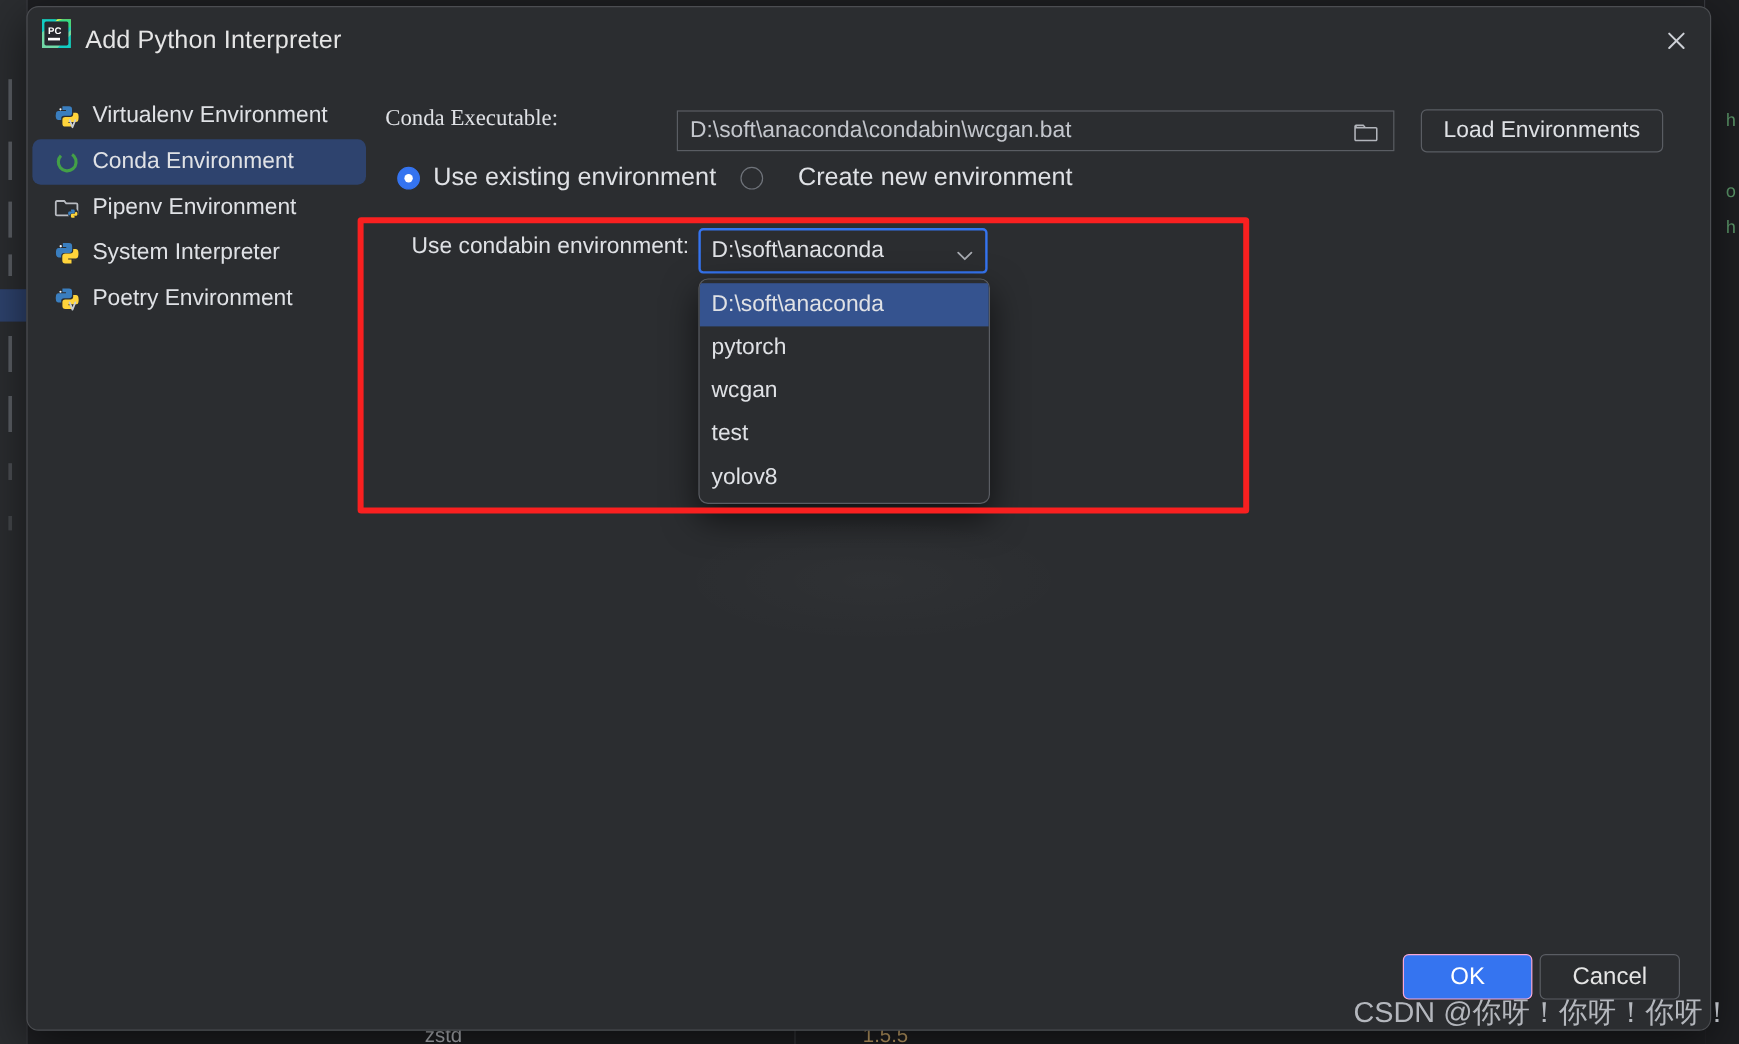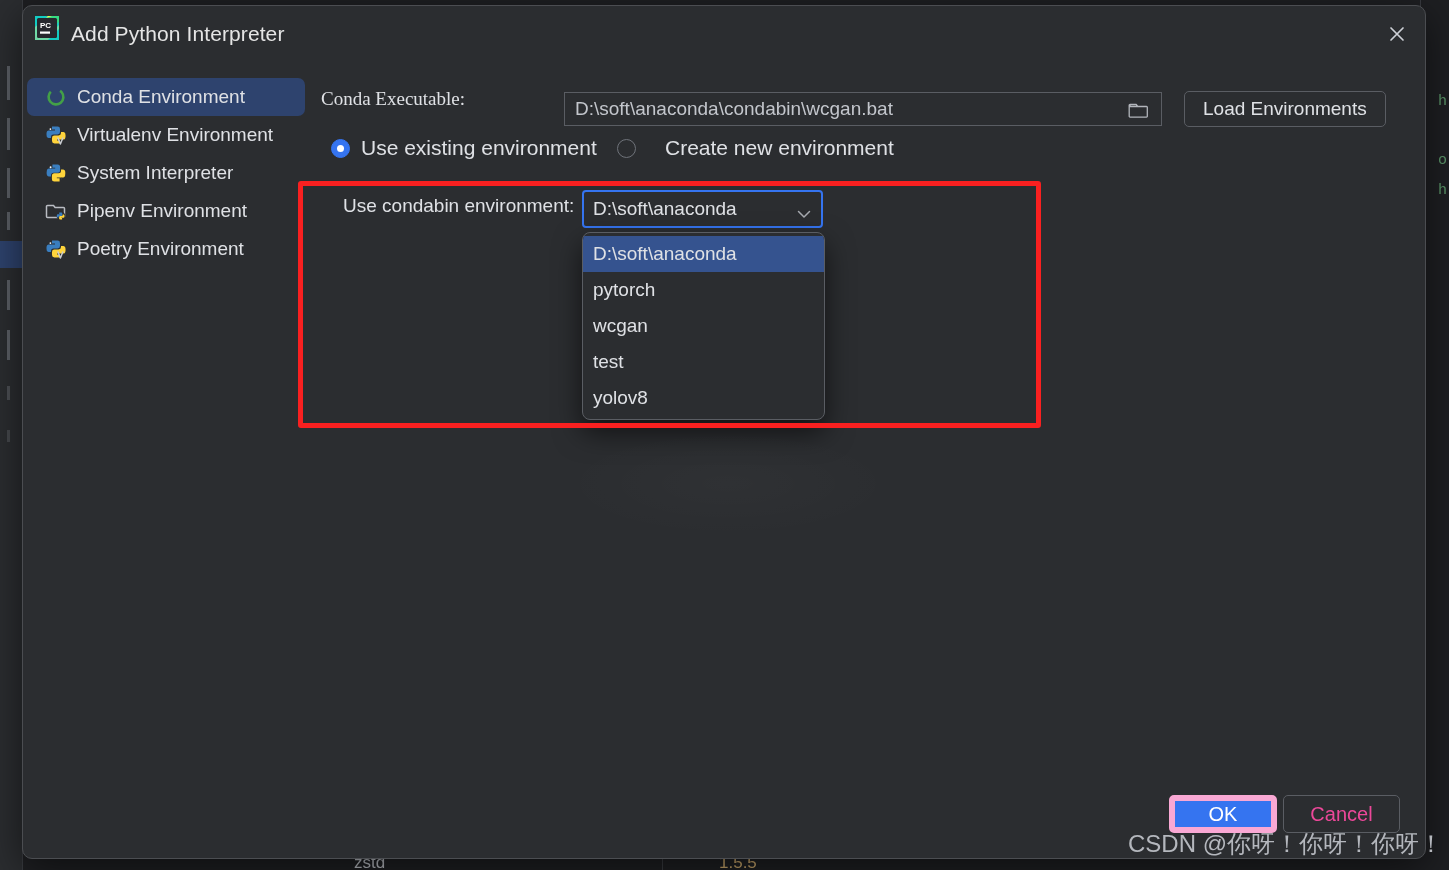--- a/index.html
+++ b/index.html
@@ -363,29 +363,29 @@
     align-items: center;
     justify-content: center;
     font-size: 20px;
     font-family: "Liberation Sans", sans-serif;
     box-sizing: border-box;
   }
   .btn-ok {
     right: 138px; top: 0;
     width: 108px;
     background: #3574f0;
-    border: 6px solid #f9a8d4;
+    border: 1px solid #f9a8d4;
     color: #ffffff;
   }
   .btn-cancel {
     right: 15px; top: 0;
     width: 117px;
     background: #2b2d30;
     border: 1px solid #5a5d63;
-    color: #ec4899;
+    color: #e5e5e5;
   }
   .footer-inner {
     position: absolute;
     right: 10px;
     bottom: 25px;
     width: 300px;
     height: 38px;
   }
 
   
@@ -448,63 +448,63 @@
       <div class="title-text">Add Python Interpreter</div>
       <div class="close-btn">
         <svg width="20" height="20" viewBox="0 0 20 20">
           <path d="M4 4 L16 16 M16 4 L4 16" stroke="#cdd0d6" stroke-width="1.7" fill="none" stroke-linecap="round"></path>
         </svg>
       </div>
     </div>
 
     <div class="sidebar">
 
-      <div class="side-item selected">
-        <span class="side-icon">
-          <svg width="22" height="22" viewBox="0 0 22 22">
-            <circle cx="11" cy="11" r="7.4" fill="none" stroke="#43a047" stroke-width="2.6" stroke-dasharray="34 10" transform="rotate(-40 11 11)"></circle>
-          </svg>
-        </span>
-        <span class="side-label">Conda Environment</span>
-      </div>
-
       <div class="side-item">
         <span class="side-icon">
           <svg width="22" height="22" viewBox="0 0 22 22">
             <path d="M7 2.5 h5.6 a2.4 2.4 0 0 1 2.4 2.4 v3.2 a2.4 2.4 0 0 1 -2.4 2.4 H8.4 a2.4 2.4 0 0 0 -2.4 2.4 v1.2 H3.6 a2 2 0 0 1 -1.9 -1.5 a10 10 0 0 1 0 -4.6 A2 2 0 0 1 3.6 6.4 H10 v-0.8 H7 Z" fill="#3a7ebf"></path>
             <path d="M15 19.5 H9.4 a2.4 2.4 0 0 1 -2.4 -2.4 v-3.2 a2.4 2.4 0 0 1 2.4 -2.4 h4.2 a2.4 2.4 0 0 0 2.4 -2.4 V7.9 h2.4 a2 2 0 0 1 1.9 1.5 a10 10 0 0 1 0 4.6 a2 2 0 0 1 -1.9 1.6 H12 v0.8 h3 Z" fill="#ffd43b"></path>
             <circle cx="5.4" cy="5.1" r="0.9" fill="#ffffff"></circle>
             <path d="M13 14 l2.4 6 l2.4 -6" stroke="#c9ccd1" stroke-width="1.5" fill="none" stroke-linecap="round" stroke-linejoin="round"></path>
           </svg>
         </span>
         <span class="side-label">Virtualenv Environment</span>
       </div>
 
+      <div class="side-item selected">
+        <span class="side-icon">
+          <svg width="22" height="22" viewBox="0 0 22 22">
+            <circle cx="11" cy="11" r="7.4" fill="none" stroke="#43a047" stroke-width="2.6" stroke-dasharray="34 10" transform="rotate(-40 11 11)"></circle>
+          </svg>
+        </span>
+        <span class="side-label">Conda Environment</span>
+      </div>
+
+      <div class="side-item">
+        <span class="side-icon">
+          <svg width="22" height="22" viewBox="0 0 22 22">
+            <path d="M2.5 5.5 h6 l1.6 2 h8.4 a1 1 0 0 1 1 1 v8 a1 1 0 0 1 -1 1 H2.5 a1 1 0 0 1 -1 -1 V6.5 a1 1 0 0 1 1 -1 Z" fill="none" stroke="#b9bcc2" stroke-width="1.5"></path>
+            <circle cx="16" cy="16" r="4.4" fill="#2b2d30"></circle>
+            <path d="M14.2 12.6 h2.1 a1 1 0 0 1 1 1 v1.3 a1 1 0 0 1 -1 1 h-1.7 a1 1 0 0 0 -1 1 v0.5 h-0.9 a0.8 0.8 0 0 1 -0.8 -0.6 a4 4 0 0 1 0 -1.9 a0.8 0.8 0 0 1 0.8 -0.6 h2.6 v-0.3 h-1.1 Z" fill="#3a7ebf"></path>
+            <path d="M17.1 19.4 h-2 a1 1 0 0 1 -1 -1 v-1.3 a1 1 0 0 1 1 -1 h1.6 a1 1 0 0 0 1 -1 v-0.5 h0.9 a0.8 0.8 0 0 1 0.8 0.6 a4 4 0 0 1 0 1.9 a0.8 0.8 0 0 1 -0.8 0.6 h-2.5 v0.3 h1 Z" fill="#ffd43b"></path>
+          </svg>
+        </span>
+        <span class="side-label">Pipenv Environment</span>
+      </div>
+
       <div class="side-item">
         <span class="side-icon">
           <svg width="22" height="22" viewBox="0 0 22 22">
             <path d="M7.4 2.5 h5.2 a2.5 2.5 0 0 1 2.5 2.5 v3.3 a2.5 2.5 0 0 1 -2.5 2.5 H8.5 A2.5 2.5 0 0 0 6 13.3 v1.2 H3.8 a2 2 0 0 1 -1.9 -1.5 a10.5 10.5 0 0 1 0 -4.8 A2 2 0 0 1 3.8 6.6 h6.4 v-0.8 H7.4 Z" fill="#3a7ebf"></path>
             <path d="M14.6 19.5 H9.4 a2.5 2.5 0 0 1 -2.5 -2.5 v-3.3 a2.5 2.5 0 0 1 2.5 -2.5 h4.1 a2.5 2.5 0 0 0 2.5 -2.5 V7.5 h2.2 a2 2 0 0 1 1.9 1.5 a10.5 10.5 0 0 1 0 4.8 a2 2 0 0 1 -1.9 1.6 h-6.4 v0.8 h2.8 Z" fill="#ffd43b"></path>
             <circle cx="5.6" cy="5.2" r="0.95" fill="#ffffff"></circle>
             <circle cx="16.4" cy="16.8" r="0.95" fill="#3a3a3a"></circle>
           </svg>
         </span>
         <span class="side-label">System Interpreter</span>
-      </div>
-
-      <div class="side-item">
-        <span class="side-icon">
-          <svg width="22" height="22" viewBox="0 0 22 22">
-            <path d="M2.5 5.5 h6 l1.6 2 h8.4 a1 1 0 0 1 1 1 v8 a1 1 0 0 1 -1 1 H2.5 a1 1 0 0 1 -1 -1 V6.5 a1 1 0 0 1 1 -1 Z" fill="none" stroke="#b9bcc2" stroke-width="1.5"></path>
-            <circle cx="16" cy="16" r="4.4" fill="#2b2d30"></circle>
-            <path d="M14.2 12.6 h2.1 a1 1 0 0 1 1 1 v1.3 a1 1 0 0 1 -1 1 h-1.7 a1 1 0 0 0 -1 1 v0.5 h-0.9 a0.8 0.8 0 0 1 -0.8 -0.6 a4 4 0 0 1 0 -1.9 a0.8 0.8 0 0 1 0.8 -0.6 h2.6 v-0.3 h-1.1 Z" fill="#3a7ebf"></path>
-            <path d="M17.1 19.4 h-2 a1 1 0 0 1 -1 -1 v-1.3 a1 1 0 0 1 1 -1 h1.6 a1 1 0 0 0 1 -1 v-0.5 h0.9 a0.8 0.8 0 0 1 0.8 0.6 a4 4 0 0 1 0 1.9 a0.8 0.8 0 0 1 -0.8 0.6 h-2.5 v0.3 h1 Z" fill="#ffd43b"></path>
-          </svg>
-        </span>
-        <span class="side-label">Pipenv Environment</span>
       </div>
 
       <div class="side-item">
         <span class="side-icon">
           <svg width="22" height="22" viewBox="0 0 22 22">
             <path d="M7 2.5 h5.6 a2.4 2.4 0 0 1 2.4 2.4 v3.2 a2.4 2.4 0 0 1 -2.4 2.4 H8.4 a2.4 2.4 0 0 0 -2.4 2.4 v1.2 H3.6 a2 2 0 0 1 -1.9 -1.5 a10 10 0 0 1 0 -4.6 A2 2 0 0 1 3.6 6.4 H10 v-0.8 H7 Z" fill="#3a7ebf"></path>
             <path d="M15 19.5 H9.4 a2.4 2.4 0 0 1 -2.4 -2.4 v-3.2 a2.4 2.4 0 0 1 2.4 -2.4 h4.2 a2.4 2.4 0 0 0 2.4 -2.4 V7.9 h2.4 a2 2 0 0 1 1.9 1.5 a10 10 0 0 1 0 4.6 a2 2 0 0 1 -1.9 1.6 H12 v0.8 h3 Z" fill="#ffd43b"></path>
             <circle cx="5.4" cy="5.1" r="0.9" fill="#ffffff"></circle>
             <path d="M13 14 l2.4 6 l2.4 -6" stroke="#c9ccd1" stroke-width="1.5" fill="none" stroke-linecap="round" stroke-linejoin="round"></path>
           </svg>

